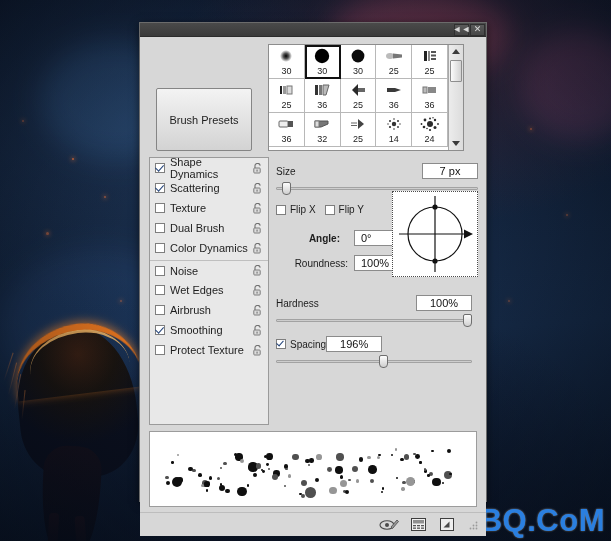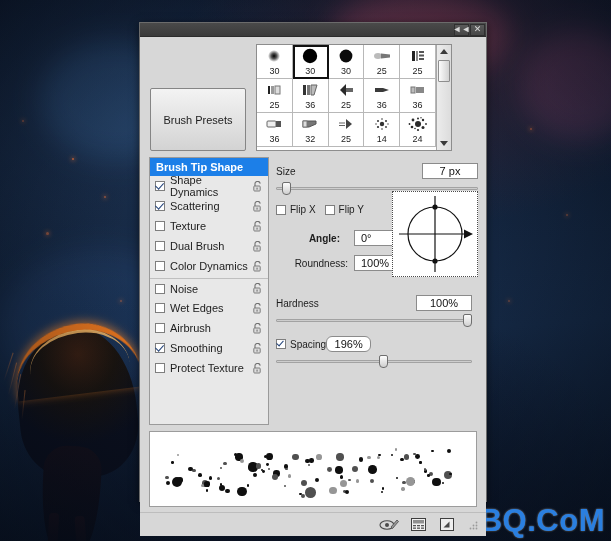--- a/index.html
+++ b/index.html
@@ -120,21 +120,21 @@
     width:22px; display:flex; align-items:center; justify-content:center; gap:1px;
     background:linear-gradient(180deg,#a0a0a0,#8f8f8f); cursor:pointer;
   }
   .menu-btn .tri { width:0;height:0;border-left:3px solid transparent;border-right:3px solid transparent;border-top:4px solid #2d2d2d; }
   .menu-btn .lines { display:flex;flex-direction:column;gap:1.5px; }
   .menu-btn .lines i { display:block;width:9px;height:1px;background:#2d2d2d; }
 
   .panel-body { padding:0; background:#d7d7d7; }
 
   .presets-row { padding:7px 0 6px 0; display:flex; }
-  .presets-left { width:116px; display:flex; justify-content:center;margin-top:44px; }
+  .presets-left { width:128px; display:flex; justify-content:center;margin-top:44px; }
   .btn {
     background:linear-gradient(180deg,#f3f3f3,#d3d3d3);
     border:1px solid #858585; border-radius:2px;
     padding:3px 12px; font-size:11px; color:#1d1d1d; cursor:pointer;
   }
 
   
   .grid-wrap { position:relative; width:196px; height:107px; background:#fff; border:1px solid #8d8d8d; display:flex; }
   .grid { flex:1; display:grid; grid-template-columns:repeat(5,1fr); grid-auto-rows:34px; overflow:hidden; }
   .cell {
@@ -433,21 +433,20 @@
           <div class="sb-arrow">
               <span class="dn"></span>
             </div>
         </div>
       </div>
     </div>
 
     <div class="main-row">
 
       <div class="sidelist">
-        <div class="sl-head">Brush Tip Shape</div>
         <div id="options-items">
             <div class="sl-item">
               <span class="cb on"></span>
               <span class="sl-label">Shape Dynamics</span>
               <span class="lock"><svg width="11" height="11" viewBox="0 0 11 11">
     <path d="M3 5 V3.4 A2.4 2.4 0 0 1 8.2 2.6" fill="none" stroke="#4a4a4a" stroke-width="1.1"></path>
     <rect x="1.8" y="5" width="6.4" height="5" rx="0.8" fill="#d9d9d9" stroke="#4a4a4a" stroke-width=".9"></rect>
     <rect x="4.5" y="6.6" width="1.1" height="2" fill="#4a4a4a"></rect>
   </svg></span>
             </div>
@@ -583,21 +582,21 @@
           <div class="knob" id="hardness-knob" style="left: 187px;"></div>
         </div>
 
         <div class="row" style="margin-top:9px; width:196px;">
           <span style="display:flex;align-items:center;">
             <span class="chk-small" id="spacing-cb" style="position: relative;">
                 <span style="position:absolute;left:1px;top:-1px;width:4px;height:7px;border:solid #24447a;border-width:0 1.5px 1.5px 0;transform:rotate(42deg);"></span>
               </span>
             <span class="lbl">Spacing</span>
           </span>
-          <span class="numbox" style="width:45px;border-radius:6px;">196%</span>
+          <span class="numbox" style="width:56px;">196%</span>
         </div>
         <div class="slider" style="width:196px;">
           <div class="track"></div>
           <div class="knob" id="spacing-knob" style="left: 103px;"></div>
         </div>
 
       </div>
     </div>
 
     <div class="stroke-area" id="stroke-preview">

